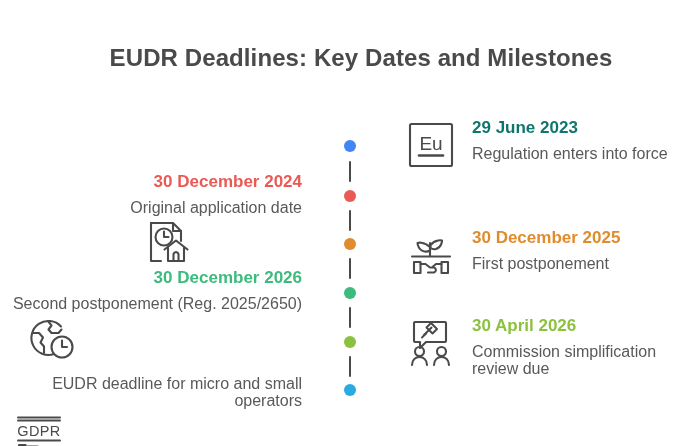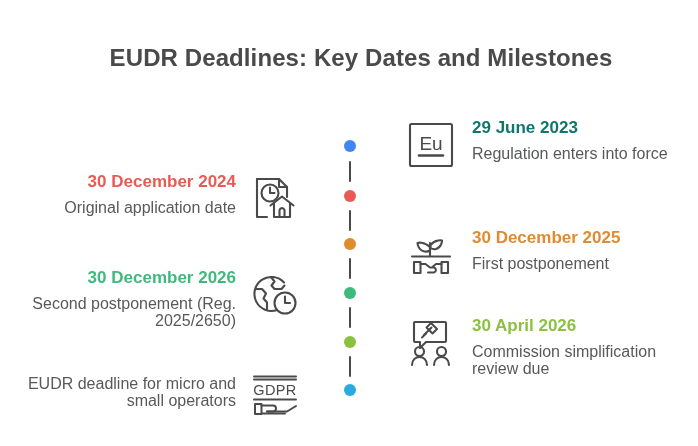--- a/index.html
+++ b/index.html
@@ -54,20 +54,21 @@
     border-radius: 1px;
   }
 
   
   .entry {
     position: absolute;
     display: flex;
     align-items: flex-start;
   }
   .entry-left {
+    flex-direction: column;
     justify-content: flex-end;
     text-align: right;
     right: 396px;
   }
   .entry-right {
     flex-direction: row;
     text-align: left;
     left: 404px;
   }
   .entry-text {

